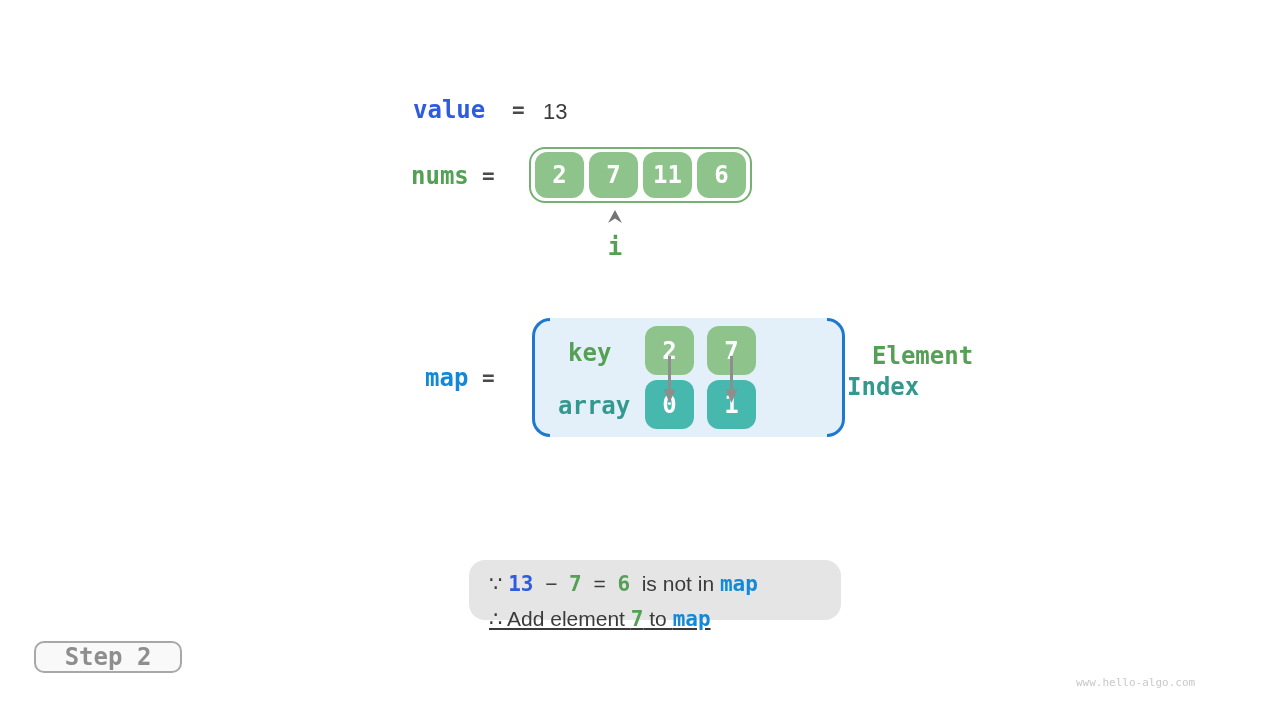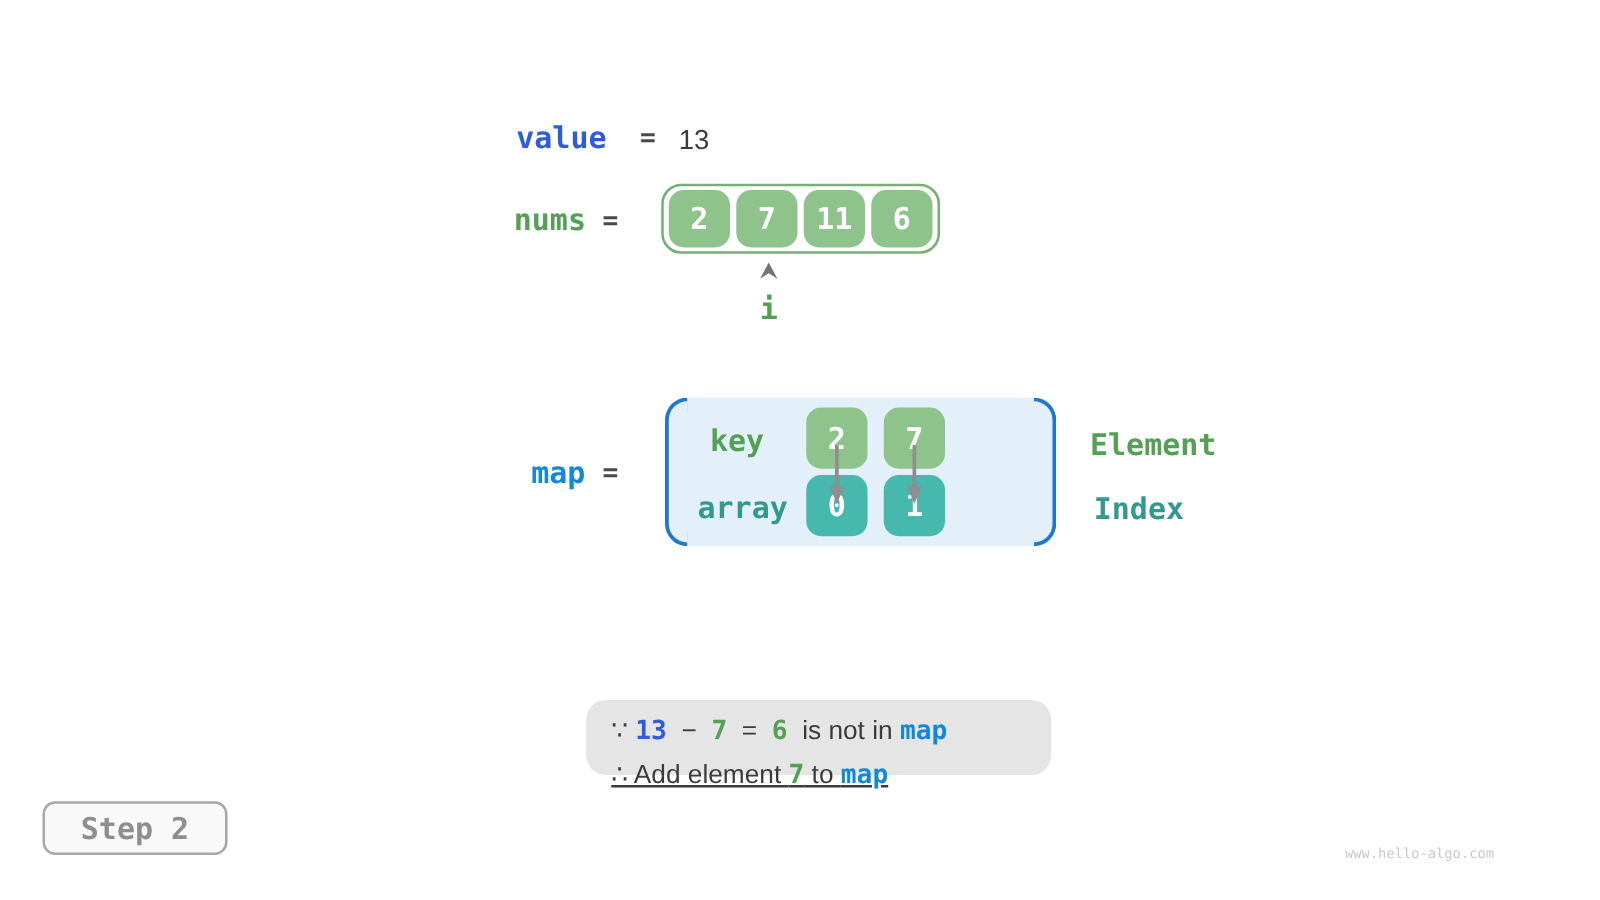--- a/index.html
+++ b/index.html
@@ -118,21 +118,21 @@
     font-size: 21px;
     white-space: pre;
     color: var(--dark-text);
   }
   .note-line-1 { top: 12px; }
   .note-line-2 { top: 47px; text-decoration: underline; }
 
   
   .step-badge {
     left: 34px; top: 641px;
-    width: 148px; height: 43px;
+    width: 148px; height: 32px;
     background: var(--step-bg);
     border: 2px solid var(--step-border);
     border-radius: 10px;
     display: flex;
     align-items: center;
     justify-content: center;
     font-size: 24px;
     color: var(--step-gray);
   }
 
@@ -193,21 +193,21 @@
 
     <svg class="arrows-svg" width="313" height="119" viewBox="0 0 313 119">
       <line class="arrow-line" x1="137.5" y1="38" x2="137.5" y2="73"></line>
       <polygon class="arrow-head" points="131.5,71 143.5,71 137.5,85"></polygon>
       <line class="arrow-line" x1="199.5" y1="38" x2="199.5" y2="73"></line>
       <polygon class="arrow-head" points="193.5,71 205.5,71 199.5,85"></polygon>
     </svg>
   </div>
 
   <span class="abs mono var-label green" style="left:853px; top:344px;margin-left:19px;">Element</span>
-  <span class="abs mono var-label teal" style="left:847px; top:395px;margin-left:28px;">Index</span>
+  <span class="abs mono var-label teal" style="left:847px; top:375px;">Index</span>
 
 
   <div class="abs note-box">
     <div class="note-line note-line-1"><span>∵ </span><span class="mono royal">13</span><span>  −  </span><span class="mono green">7</span><span>  =  </span><span class="mono green">6</span><span>  is not in </span><span class="mono azure">map</span></div>
     <div class="note-line note-line-2"><span>∴ Add element </span><span class="mono green">7</span><span> to </span><span class="mono azure">map</span></div>
   </div>
 
   <div class="abs step-badge mono">Step 2</div>
 
   <div class="abs watermark">www.hello-algo.com</div>

